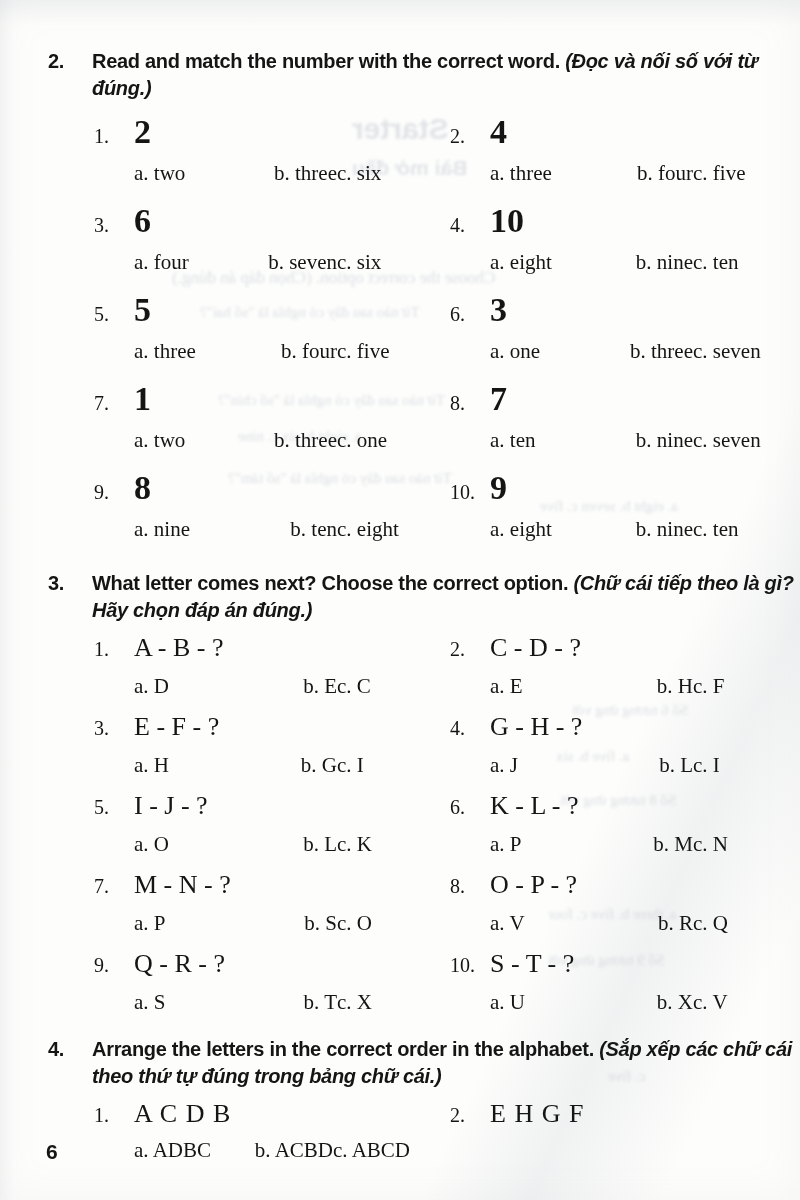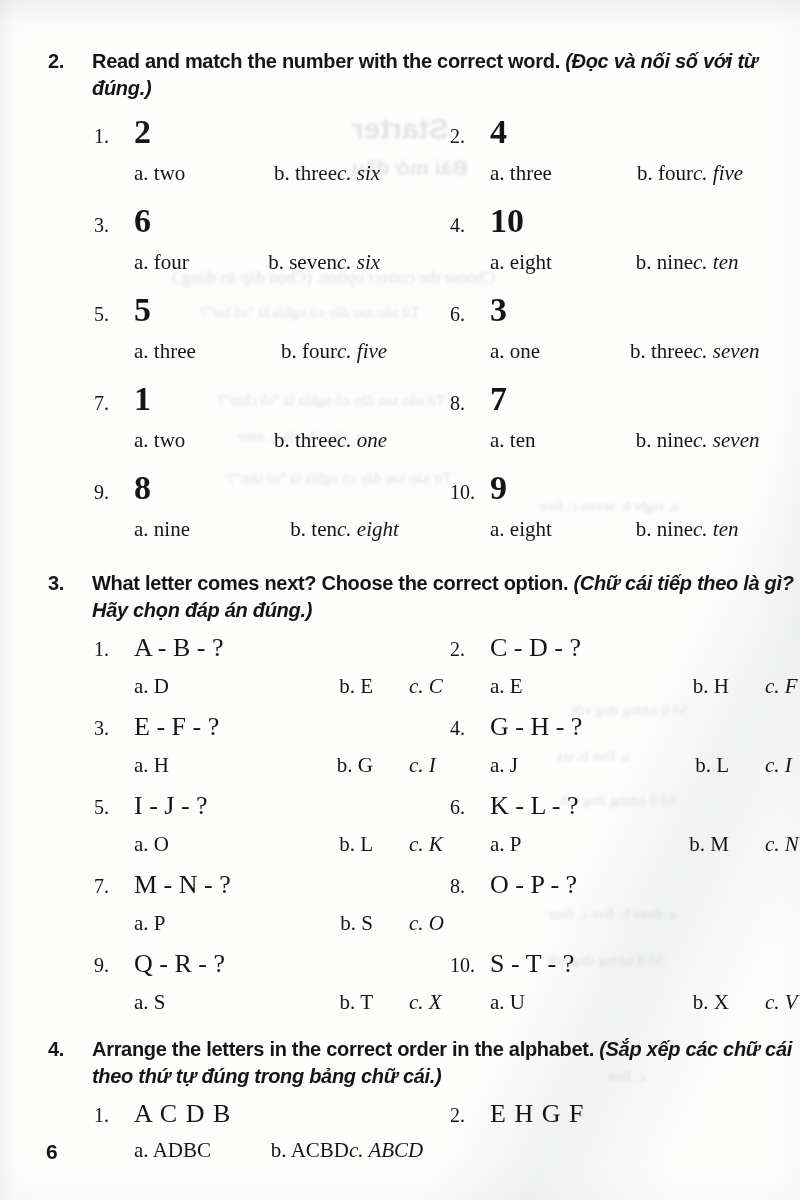--- a/index.html
+++ b/index.html
@@ -47,38 +47,38 @@
     column-gap:0;
   }
   .item { }
   .prompt-row { display:flex; align-items:baseline; }
   .item-num { font-size:20px; min-width:40px; flex:0 0 40px; }
   .prompt { font-size:26px; }
   .options-row { display:flex; margin-left:40px; line-height:28px; }
   .opt { font-size:21px; white-space:nowrap; }
   .opt-a { width:98px; }
   .opt-b { width:105px;text-align:right; }
-  .opt-c { flex:1;font-style:italic; }
+  .opt-c { flex:1; }
 
   
   .ex-numbers .item { margin-bottom:13px; }
   .ex-numbers .prompt-row { line-height:42px; }
   .ex-numbers .prompt { font-size:34px; font-weight:700; }
   .ex-numbers .options-row { margin-top:2px; }
 
   .ex-letters .item { margin-bottom:12px; }
   .ex-letters .prompt-row { line-height:30px; }
-  .ex-letters .options-row { margin-top:8px;gap:36px; }
+  .ex-letters .options-row { margin-top:8px; }
 
   .ex-arrange .item { margin-bottom:6px; }
   .ex-arrange .prompt-row { line-height:30px; }
   .ex-arrange .prompt { letter-spacing:1px; }
   .ex-arrange .options-row { margin-top:6px; }
   .ex-arrange .opt-a { width:93px; }
-  .ex-arrange .opt-b { width:106px;margin-left:16px; }
+  .ex-arrange .opt-b { width:106px; }
 
   .section-gap-1 { height:14px; }
   .section-gap-2 { height:8px; }
 
   
   .page-number {
     position:absolute; left:46px; bottom:36px;
     font-family:"Liberation Sans", sans-serif;
     font-weight:700; font-size:21px;
   }
@@ -335,20 +335,25 @@
               <span class="opt opt-a">a. P</span>
               <span class="opt opt-b">b. S</span>
               <span class="opt opt-c">c. O</span>
             </div>
           </div>
           <div class="item">
             <div class="prompt-row">
               <span class="item-num">8.</span>
               <span class="prompt">O - P - ?</span>
             </div>
+            <div class="options-row">
+              <span class="opt opt-a">a. V</span>
+              <span class="opt opt-b">b. R</span>
+              <span class="opt opt-c">c. Q</span>
+            </div>
           </div>
           <div class="item">
             <div class="prompt-row">
               <span class="item-num">9.</span>
               <span class="prompt">Q - R - ?</span>
             </div>
             <div class="options-row">
               <span class="opt opt-a">a. S</span>
               <span class="opt opt-b">b. T</span>
               <span class="opt opt-c">c. X</span>

